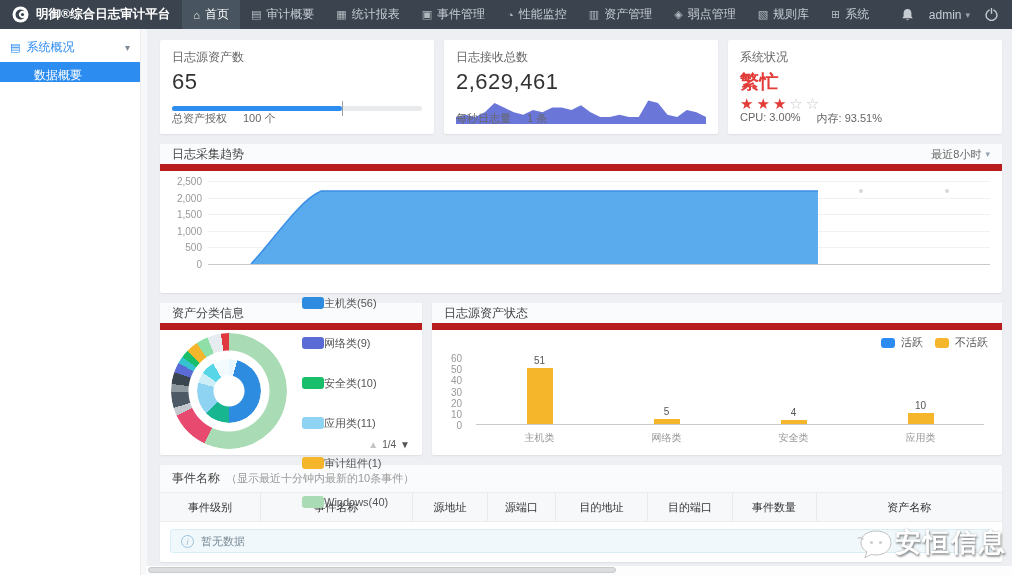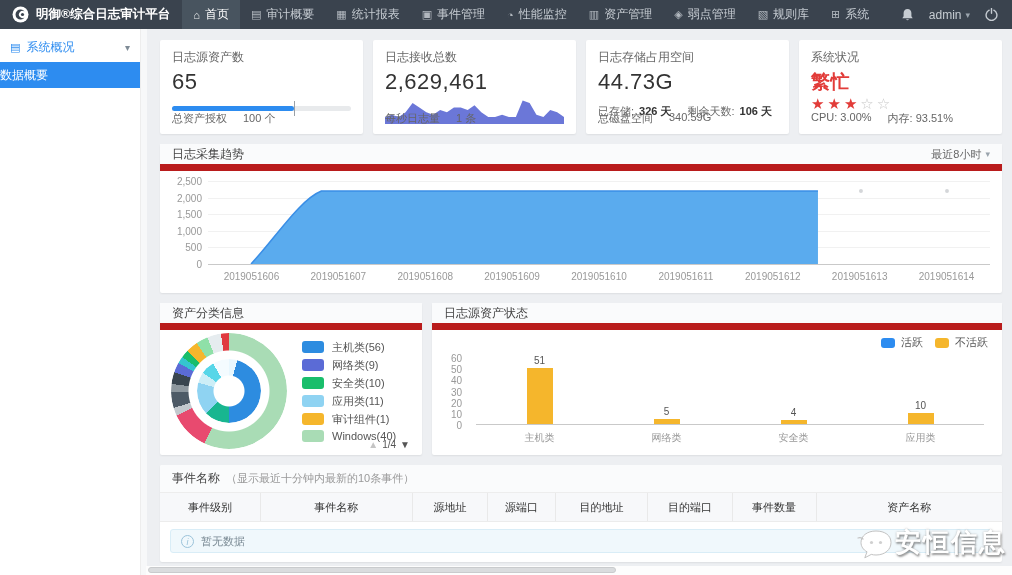--- a/index.html
+++ b/index.html
@@ -17,21 +17,21 @@
   .nav-item.active{background:#48545f;color:#fff;}
   .nav-ico{font-size:11px;opacity:.85;}
   .nav-right{margin-left:auto;display:flex;align-items:center;gap:15px;padding-right:14px;font-size:12px;}
   .user{display:flex;align-items:center;gap:4px;cursor:pointer;}
   .chev{font-size:9px;color:#9aa4ad;}
   
   .sidebar{position:absolute;left:0;top:29px;width:140px;bottom:0;background:#fff;font-size:12px;z-index:10;}
   .side-group{display:flex;align-items:center;gap:6px;height:26px;padding:0 10px;color:#2d8cf0;margin-top:5px;cursor:pointer;}
   .side-ico{font-size:11px;}
   .side-chev{margin-left:auto;color:#7f8b96;font-size:10px;}
-  .side-item{height:26px;line-height:26px;margin-top:2px;color:#515a6e;cursor:pointer;}
+  .side-item{height:20px;line-height:26px;padding-left:34px;margin-top:2px;color:#515a6e;cursor:pointer;}
   .side-item.active{background:#2d8cf0;color:#fff;}
   .side-gutter{position:absolute;left:140px;top:29px;width:6px;bottom:0;background:#f7f8f9;border-left:1px solid #ededed;z-index:10;}
   
   .main{position:absolute;left:146px;top:29px;right:0;bottom:0;background:#edeff2;padding:11px 10px 0 14px;box-sizing:border-box;overflow:hidden;}
   .panel{background:#fff;border-radius:2px;box-shadow:0 1px 2px rgba(0,0,0,.07);}
   .panel-head{height:27px;display:flex;align-items:center;justify-content:space-between;padding:0 12px;background:#fafbfc;border-bottom:7px solid #b91c1c;font-size:12px;color:#444;box-sizing:border-box;}
   .range{display:flex;align-items:center;gap:4px;color:#666;font-size:11px;cursor:pointer;}
   
   .cards{display:flex;gap:10px;height:94px;margin-bottom:10px;}
   .card{flex:1;background:#fff;border-radius:2px;box-shadow:0 1px 2px rgba(0,0,0,.07);padding:9px 12px;position:relative;box-sizing:border-box;}
@@ -62,21 +62,21 @@
   
   .row3{display:flex;gap:10px;height:152px;margin-bottom:10px;}
   .donut-panel{width:262px;flex:none;}
   .donut-body{display:flex;align-items:center;padding:3px 8px;position:relative;height:121px;box-sizing:border-box;}
   .donut-wrap{position:relative;width:124px;height:116px;flex:none;}
   .ring-outer{position:absolute;left:3px;top:0;width:116px;height:116px;border-radius:50%;
     -webkit-mask:radial-gradient(circle,transparent 40px,#000 41px);mask:radial-gradient(circle,transparent 40px,#000 41px);}
   .ring-inner{position:absolute;left:29px;top:26px;width:64px;height:64px;border-radius:50%;
     -webkit-mask:radial-gradient(circle,transparent 15px,#000 16px);mask:radial-gradient(circle,transparent 15px,#000 16px);}
   .d-legend{display:flex;flex-direction:column;gap:3px;margin-left:10px;font-size:11px;color:#555;}
-  .d-legend .li{display:flex;align-items:center;gap:8px;}
+  .d-legend .li{display:flex;align-items:center;margin-top:22px;}
   .chip{width:22px;height:12px;border-radius:3px;flex:none;}
   .chip.sm{width:14px;height:10px;}
   .d-pager{position:absolute;right:12px;bottom:1px;font-size:10px;color:#555;display:flex;gap:4px;align-items:center;}
   .d-pager .up{color:#c5c5c5;cursor:pointer;}
   .d-pager .down{color:#555;cursor:pointer;}
   
   .bar-panel{flex:1;}
   .bar-body{position:relative;height:121px;}
   .b-legend{position:absolute;top:5px;right:14px;display:flex;gap:12px;font-size:11px;color:#555;align-items:center;}
   .b-legend .li{display:flex;gap:6px;align-items:center;}
@@ -203,35 +203,20 @@
       <div class="c-value">2,629,461</div>
       <svg class="spark" viewBox="0 0 100 30" preserveAspectRatio="none">
           <polygon points="0.0,21.9 3.8,19.2 7.7,21.9 11.5,16.5 15.4,5.7 19.2,11.1 23.1,16.5 26.9,19.2 30.8,13.8 34.6,16.5 38.5,11.1 42.3,11.1 46.2,13.8 50.0,8.4 53.8,16.5 57.7,21.9 61.5,21.9 65.4,19.2 69.2,21.9 73.1,21.9 76.9,3.0 80.8,5.7 84.6,19.2 88.5,21.9 92.3,13.8 96.2,16.5 100.0,21.9 100,30 0,30" fill="#6b77d8"></polygon>
         </svg>
       <div class="c-footer">
         <span>每秒日志量</span>
         <span>1 条</span>
       </div>
     </div>
 
-    <div class="card">
-      <div class="c-title">日志存储占用空间</div>
-      <div class="c-value">44.73G</div>
-      <div class="store-row">
-        <span>已存储:</span>
-        <b>326 天</b>
-        <span style="width:6px;"></span>
-        <span>剩余天数:</span>
-        <b>106 天</b>
-      </div>
-      <div class="c-footer">
-        <span>总磁盘空间</span>
-        <span>340.59G</span>
-      </div>
-    </div>
 
     <div class="card">
       <div class="c-title">系统状况</div>
       <div class="c-value red">繁忙</div>
       <div class="stars"><span class="star filled">★</span><span class="star filled">★</span><span class="star filled">★</span><span class="star empty">☆</span><span class="star empty">☆</span></div>
       <div class="c-footer">
         <span><span>CPU:</span> <span>3.00%</span></span>
         <span><span>内存:</span> <span>93.51%</span></span>
       </div>
     </div>
@@ -263,31 +248,20 @@
             <div class="gridline" style="top: 80%;"></div>
             <div class="gridline axis" style="top: 100%;"></div>
           </div>
         <svg viewBox="0 0 1000 100" preserveAspectRatio="none">
             <path d="M55,100 C86.5,68 118,22 145,12 L780,12 L780,100 Z" fill="#5aabee"></path>
             <path d="M55,100 C86.5,68 118,22 145,12 L780,12" fill="none" stroke="#3a8ee6" stroke-width="1.5" vector-effect="non-scaling-stroke"></path>
             <circle cx="835" cy="12" r="2.5" fill="#d4d6d9"></circle>
             <circle cx="945" cy="12" r="2.5" fill="#d4d6d9"></circle>
           </svg>
       </div>
-      <div class="x-axis">
-          <span style="left: 5.55556%;">2019051606</span>
-          <span style="left: 16.6667%;">2019051607</span>
-          <span style="left: 27.7778%;">2019051608</span>
-          <span style="left: 38.8889%;">2019051609</span>
-          <span style="left: 50%;">2019051610</span>
-          <span style="left: 61.1111%;">2019051611</span>
-          <span style="left: 72.2222%;">2019051612</span>
-          <span style="left: 83.3333%;">2019051613</span>
-          <span style="left: 94.4444%;">2019051614</span>
-        </div>
     </div>
   </section>
 
   <div class="row3">
     <section class="panel donut-panel">
       <div class="panel-head">
         <span>资产分类信息</span>
       </div>
       <div class="donut-body">
         <div class="donut-wrap">

